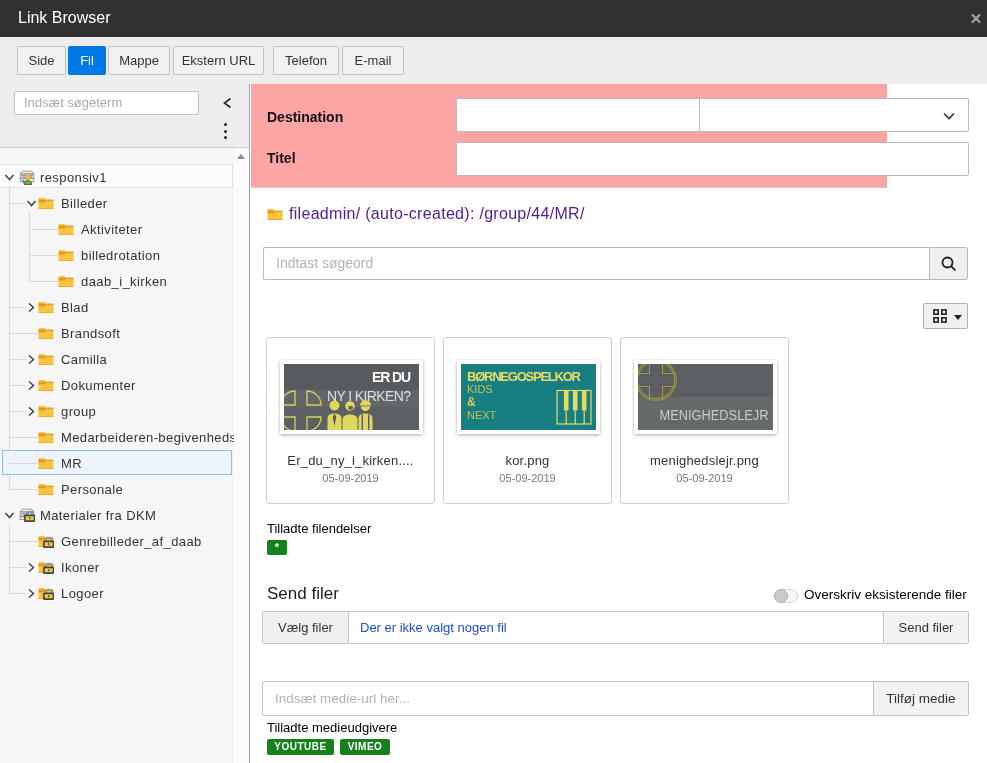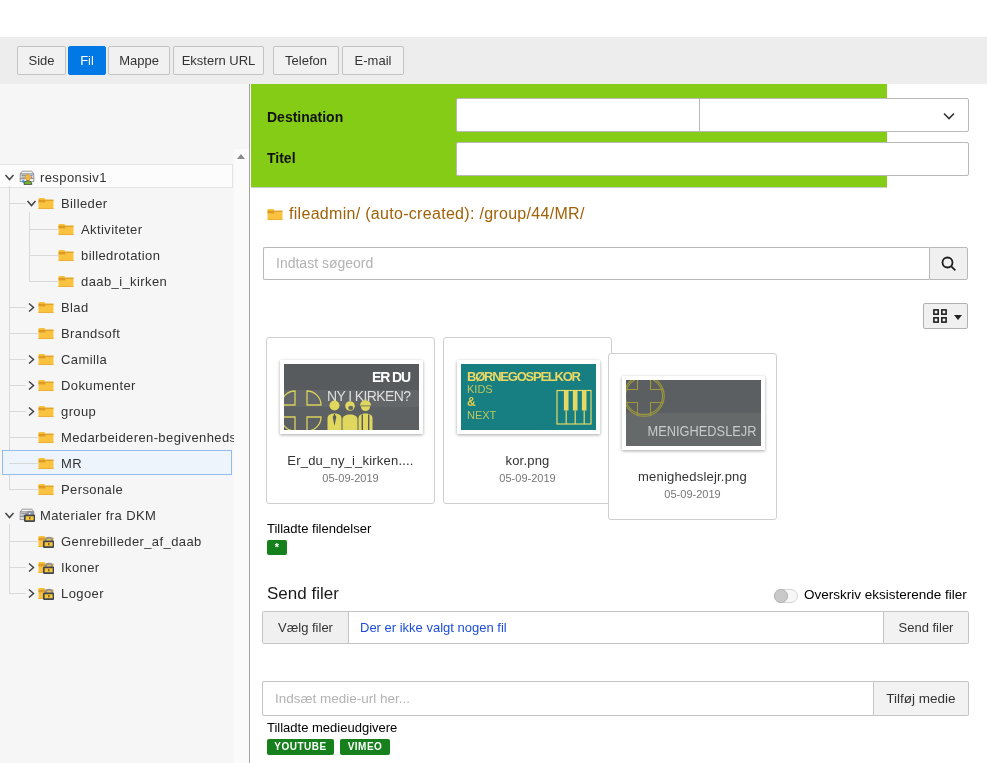--- a/index.html
+++ b/index.html
@@ -33,43 +33,58 @@
 .tree { position:absolute; left:0; top:0; width:234px; height:679px; overflow:hidden; }
 .trow { position:absolute; left:0; width:234px; height:26px; font-size:13px; color:#333; }
 .trow .lbl { position:absolute; top:6px; white-space:nowrap; letter-spacing:0.4px; }
 .trow svg.icon { position:absolute; top:5px; }
 .trow svg.chev { position:absolute; top:8px; }
 .tline { position:absolute; background:#d9d9d9; }
 .sel { position:absolute; left:2px; width:230px; height:25px; background:#edf4fb; border:1px solid #92bce9; }
 
 
 .main { position:absolute; left:251px; top:84px; width:736px; height:679px; background:#fff; }
-.formsec { position:absolute; left:0; top:0; width:636px; height:104px; background:#84cc16; border-bottom:1px solid #cccccc; }
+.formsec { position:absolute; left:0; top:0; width:636px; height:104px; background:#fca5a5; border-bottom:1px solid #cccccc; }
 .flabel { position:absolute; font-size:14px; font-weight:bold; color:#111; }
 .finput { position:absolute; background:#fff; border:1px solid #b9b9b9; border-radius:2px; }
 .card { position:absolute; top:253px; width:169px; height:167px; background:#fff; border:1px solid #cfcfcf; border-radius:3px; }
 .thumbwrap { position:absolute; left:13px; top:22px; width:143px; height:74px; background:#fff; box-shadow:0 1px 3px rgba(0,0,0,0.35); }
 .thumbwrap svg { position:absolute; left:4px; top:4px; }
 .fname { position:absolute; left:0; top:115px; width:167px; text-align:center; font-size:13px; letter-spacing:0.2px; color:#333; white-space:nowrap; overflow:hidden; }
 .fdate { position:absolute; left:0; top:134px; width:167px; text-align:center; font-size:11px; color:#767676; }
 .badge { position:absolute; top:655px; height:16px; background:#15801c; border-radius:2px; color:#fff; font-size:10px; font-weight:bold; text-align:center; line-height:16px; letter-spacing:0.5px; }
 </style>
 </head>
 <body>
 <div class="page">
+  <div class="hdr">
+    <div class="title">Link Browser</div>
+    <div class="close">✕</div>
+  </div>
   <div class="tabbar">
     <div class="tbtn" style="left:17px;width:49px;">Side</div>
     <div class="tbtn active" style="left:68px;width:38px;">Fil</div>
     <div class="tbtn" style="left:108px;width:62px;">Mappe</div>
     <div class="tbtn" style="left:173px;width:91px;">Ekstern URL</div>
     <div class="tbtn" style="left:273px;width:66px;">Telefon</div>
     <div class="tbtn" style="left:342px;width:62px;">E-mail</div>
   </div>
 
   <div class="sidebar">
+    <div class="sb-top">
+      <div class="sb-search">Indsæt søgeterm</div>
+      <svg class="sb-collapse" viewBox="0 0 16 16">
+          <path d="M11.5 3.5 L5.5 8 L11.5 12.5" fill="none" stroke="#2e2e2e" stroke-width="1.7"></path>
+        </svg>
+      <div class="sb-dots">
+          <i></i>
+          <i></i>
+          <i></i>
+        </div>
+    </div>
     <div class="sb-scroll">
         <div class="sb-up"></div>
       </div>
     <div class="tree">
         <div style="position:absolute; left:0; top:80px; width:233px; height:24px; background:#fcfcfc; border:1px solid #e4e4e4; border-left:none;"></div>
         <div class="tline" style="left:9px; top:102px; width:1px; height:303px;"></div>
         <div class="tline" style="left:29px; top:128px; width:1px; height:69px;"></div>
         <div class="tline" style="left:9px; top:440px; width:1px; height:69px;"></div>
         <div class="trow" style="top:80px;">
           <svg class="chev" style="left:4px;" width="11" height="11" viewBox="0 0 11 11">
@@ -313,21 +328,21 @@
       <div class="flabel" style="left:16px; top:66px;">Titel</div>
       <div class="finput" style="left:205px; top:58px; width:513px; height:34px;"></div>
     </div>
 
     <svg style="position:absolute; left:16px; top:122px;" width="16" height="16" viewBox="0 0 16 16">
         <path d="M0.5 14 L0.5 3.7 Q0.5 3 1.2 3 L6.1 3 Q6.7 3 6.9 3.5 L7.4 4.7 L15.2 4.7 Q15.5 4.7 15.5 5 L15.5 14 Z" fill="#f9c340"></path>
         <rect x="7.4" y="4.7" width="8.1" height="1" fill="#d8941f"></rect>
         <rect x="0.5" y="4.7" width="6.9" height="2.7" fill="#dd9b26"></rect>
         <rect x="0.5" y="13.2" width="15" height="0.8" fill="#eba931"></rect>
       </svg>
-    <div class="abs" style="left:38px; top:121px; font-size:16px; letter-spacing:0.3px; color:#a16207;">fileadmin/ (auto-created): /group/44/MR/</div>
+    <div class="abs" style="left:38px; top:121px; font-size:16px; letter-spacing:0.3px; color:#4c1d95;">fileadmin/ (auto-created): /group/44/MR/</div>
 
     <div class="abs" style="left:12px; top:163px; width:666px; height:33px; background:#fff; border:1px solid #b9b9b9; border-right:none; border-radius:2px 0 0 2px; font-size:14px; color:#b3b3b3; line-height:31px; padding-left:12px;">Indtast søgeord</div>
     <div class="abs" style="left:678px; top:163px; width:39px; height:33px; background:#f0f0f0; border:1px solid #b9b9b9; border-radius:0 2px 2px 0;">
       <svg style="position:absolute; left:10px; top:7px;" width="18" height="18" viewBox="0 0 18 18">
           <circle cx="7.5" cy="7.5" r="5" fill="none" stroke="#1d1d1d" stroke-width="1.8"></circle>
           <path d="M11.3 11.3 L15.3 15.3" stroke="#1d1d1d" stroke-width="1.8"></path>
         </svg>
     </div>
 
     <div class="abs" style="left:672px; top:219px; width:45px; height:26px; background:#f0f0f0; border:1px solid #b1b1b1; border-radius:2px;">
@@ -390,21 +405,21 @@
         <g fill="#e5d964">
           <rect x="102.9" y="26.5" width="4.6" height="20"></rect>
           <rect x="111.9" y="26.5" width="4.6" height="20"></rect>
           <rect x="120.9" y="26.5" width="4.6" height="20"></rect>
         </g>
       </svg>
         </div>
       <div class="fname">kor.png</div>
       <div class="fdate">05-09-2019</div>
     </div>
-    <div class="card" style="left:357px;margin-top:16px;">
+    <div class="card" style="left:369px;">
       <div class="thumbwrap">
           <svg width="135" height="66" viewBox="0 0 135 66">
         <rect width="135" height="66" fill="#5b5f61"></rect>
         <rect y="33" width="135" height="33" fill="#656969"></rect>
         <g fill="none" stroke="#9e983c" stroke-width="1.1">
           <circle cx="18" cy="16" r="20.2"></circle>
           <circle cx="18" cy="16" r="18.6"></circle>
           <path d="M11.5 -3.5 L11.5 9.5 L-1.5 9.5"></path>
           <path d="M24.5 -3.5 L24.5 9.5 L37.5 9.5"></path>
           <path d="M11.5 35.5 L11.5 22.5 L-1.5 22.5"></path>

